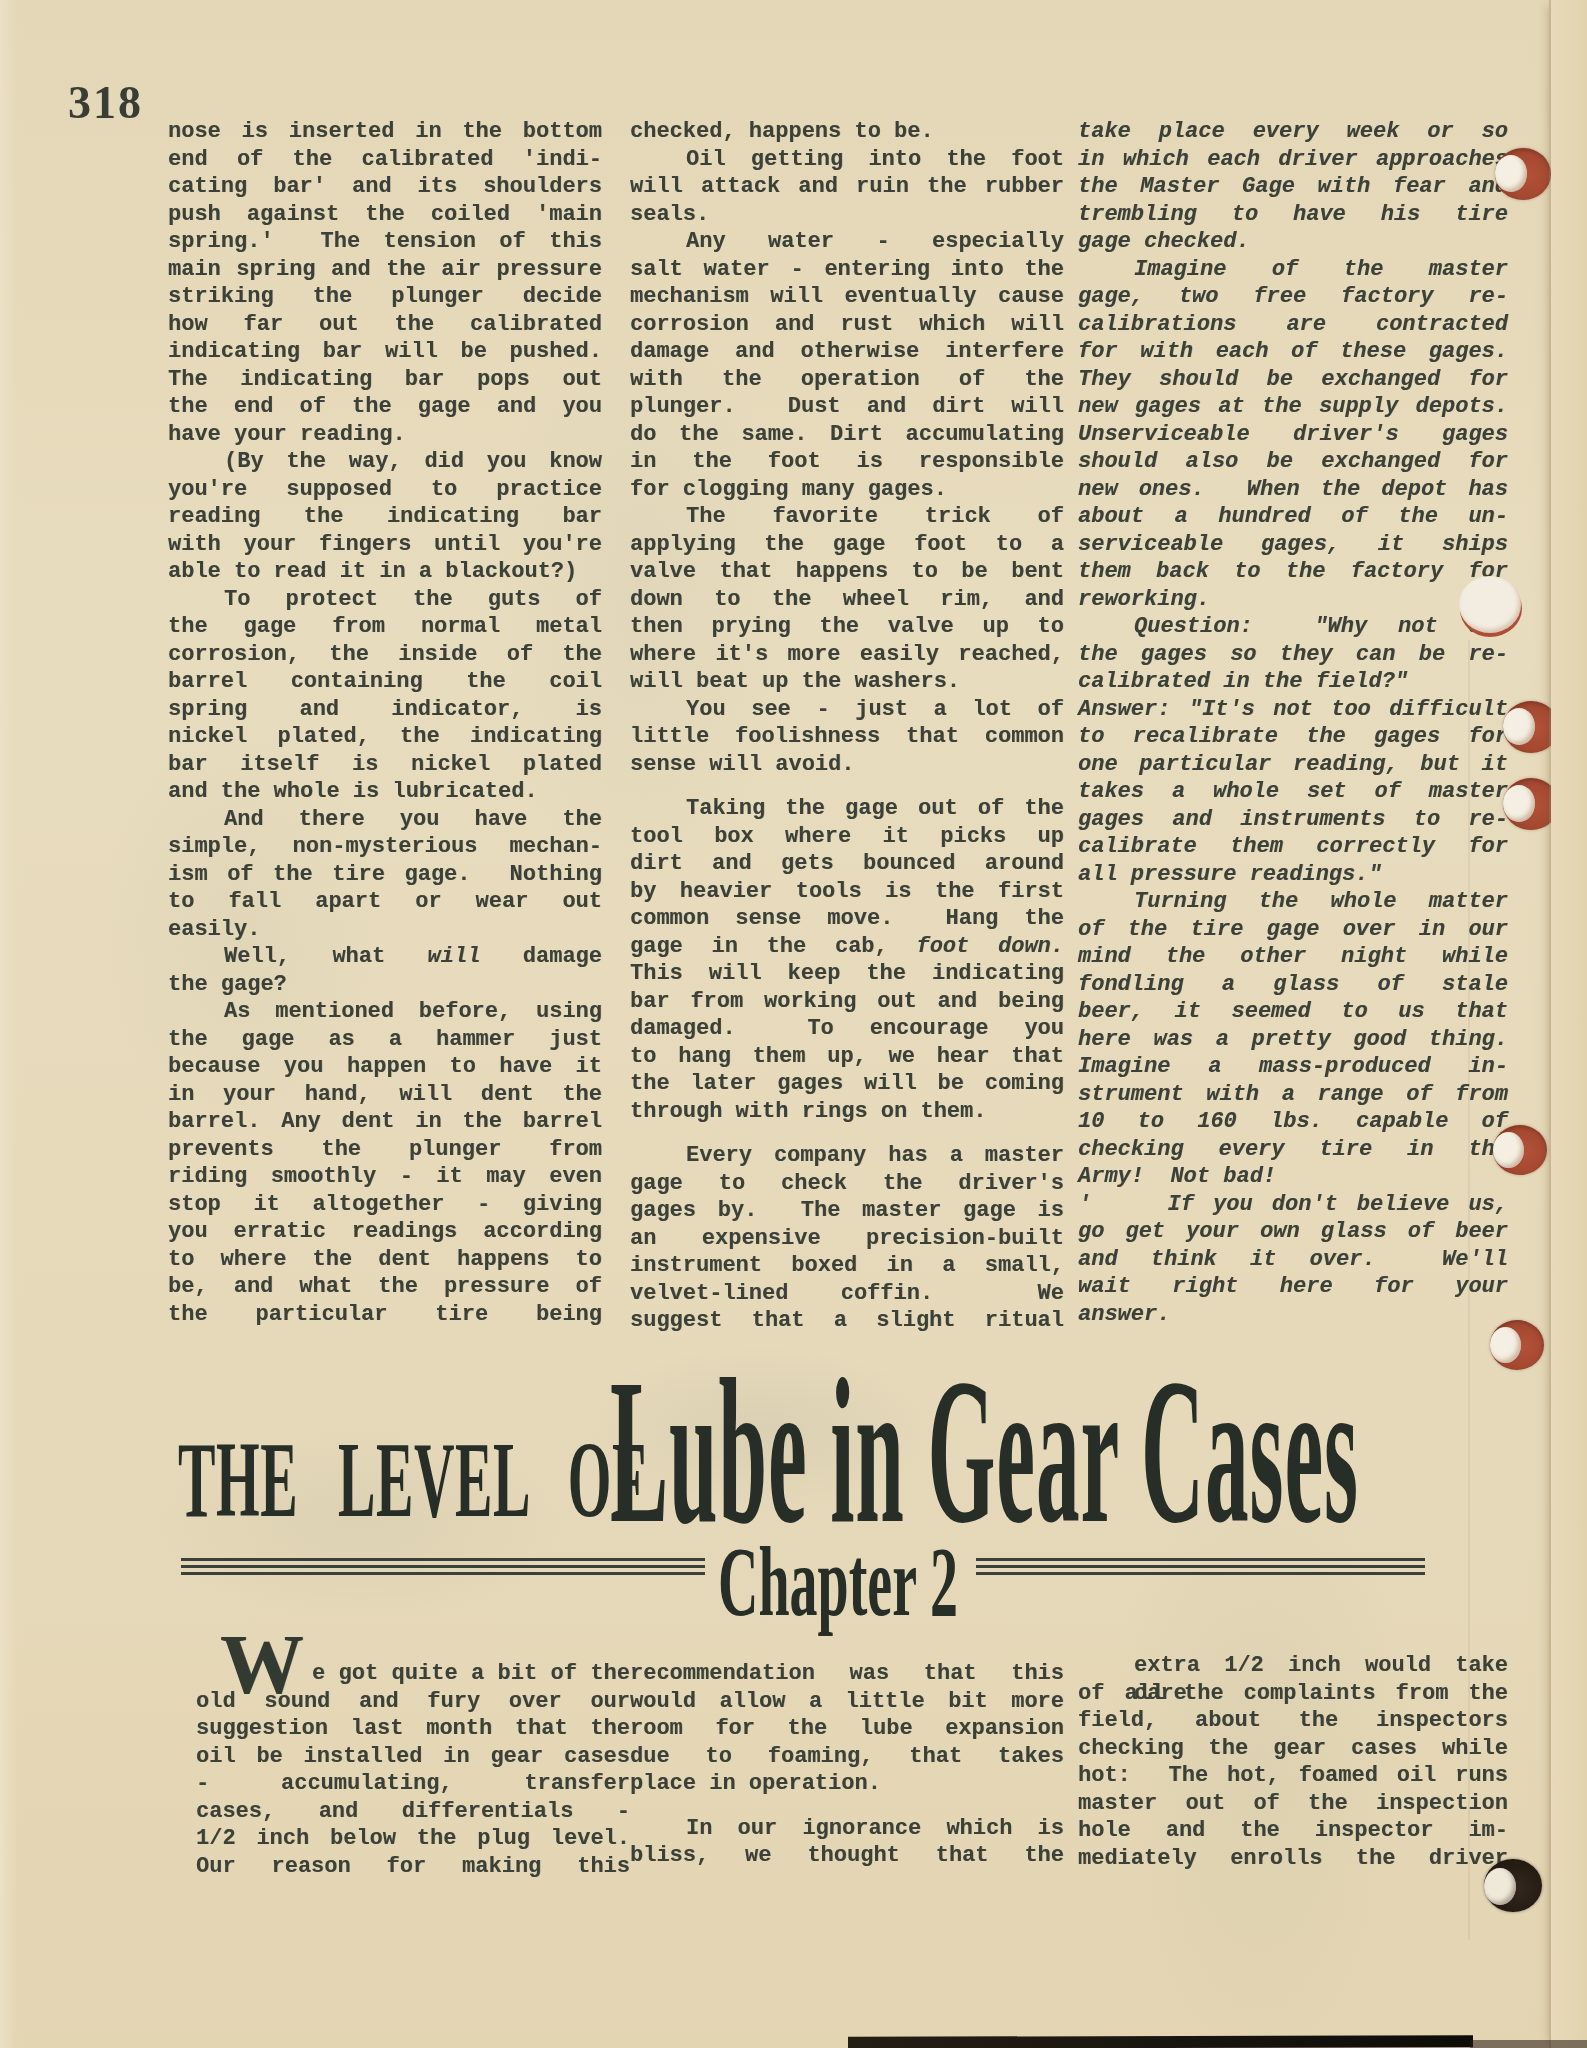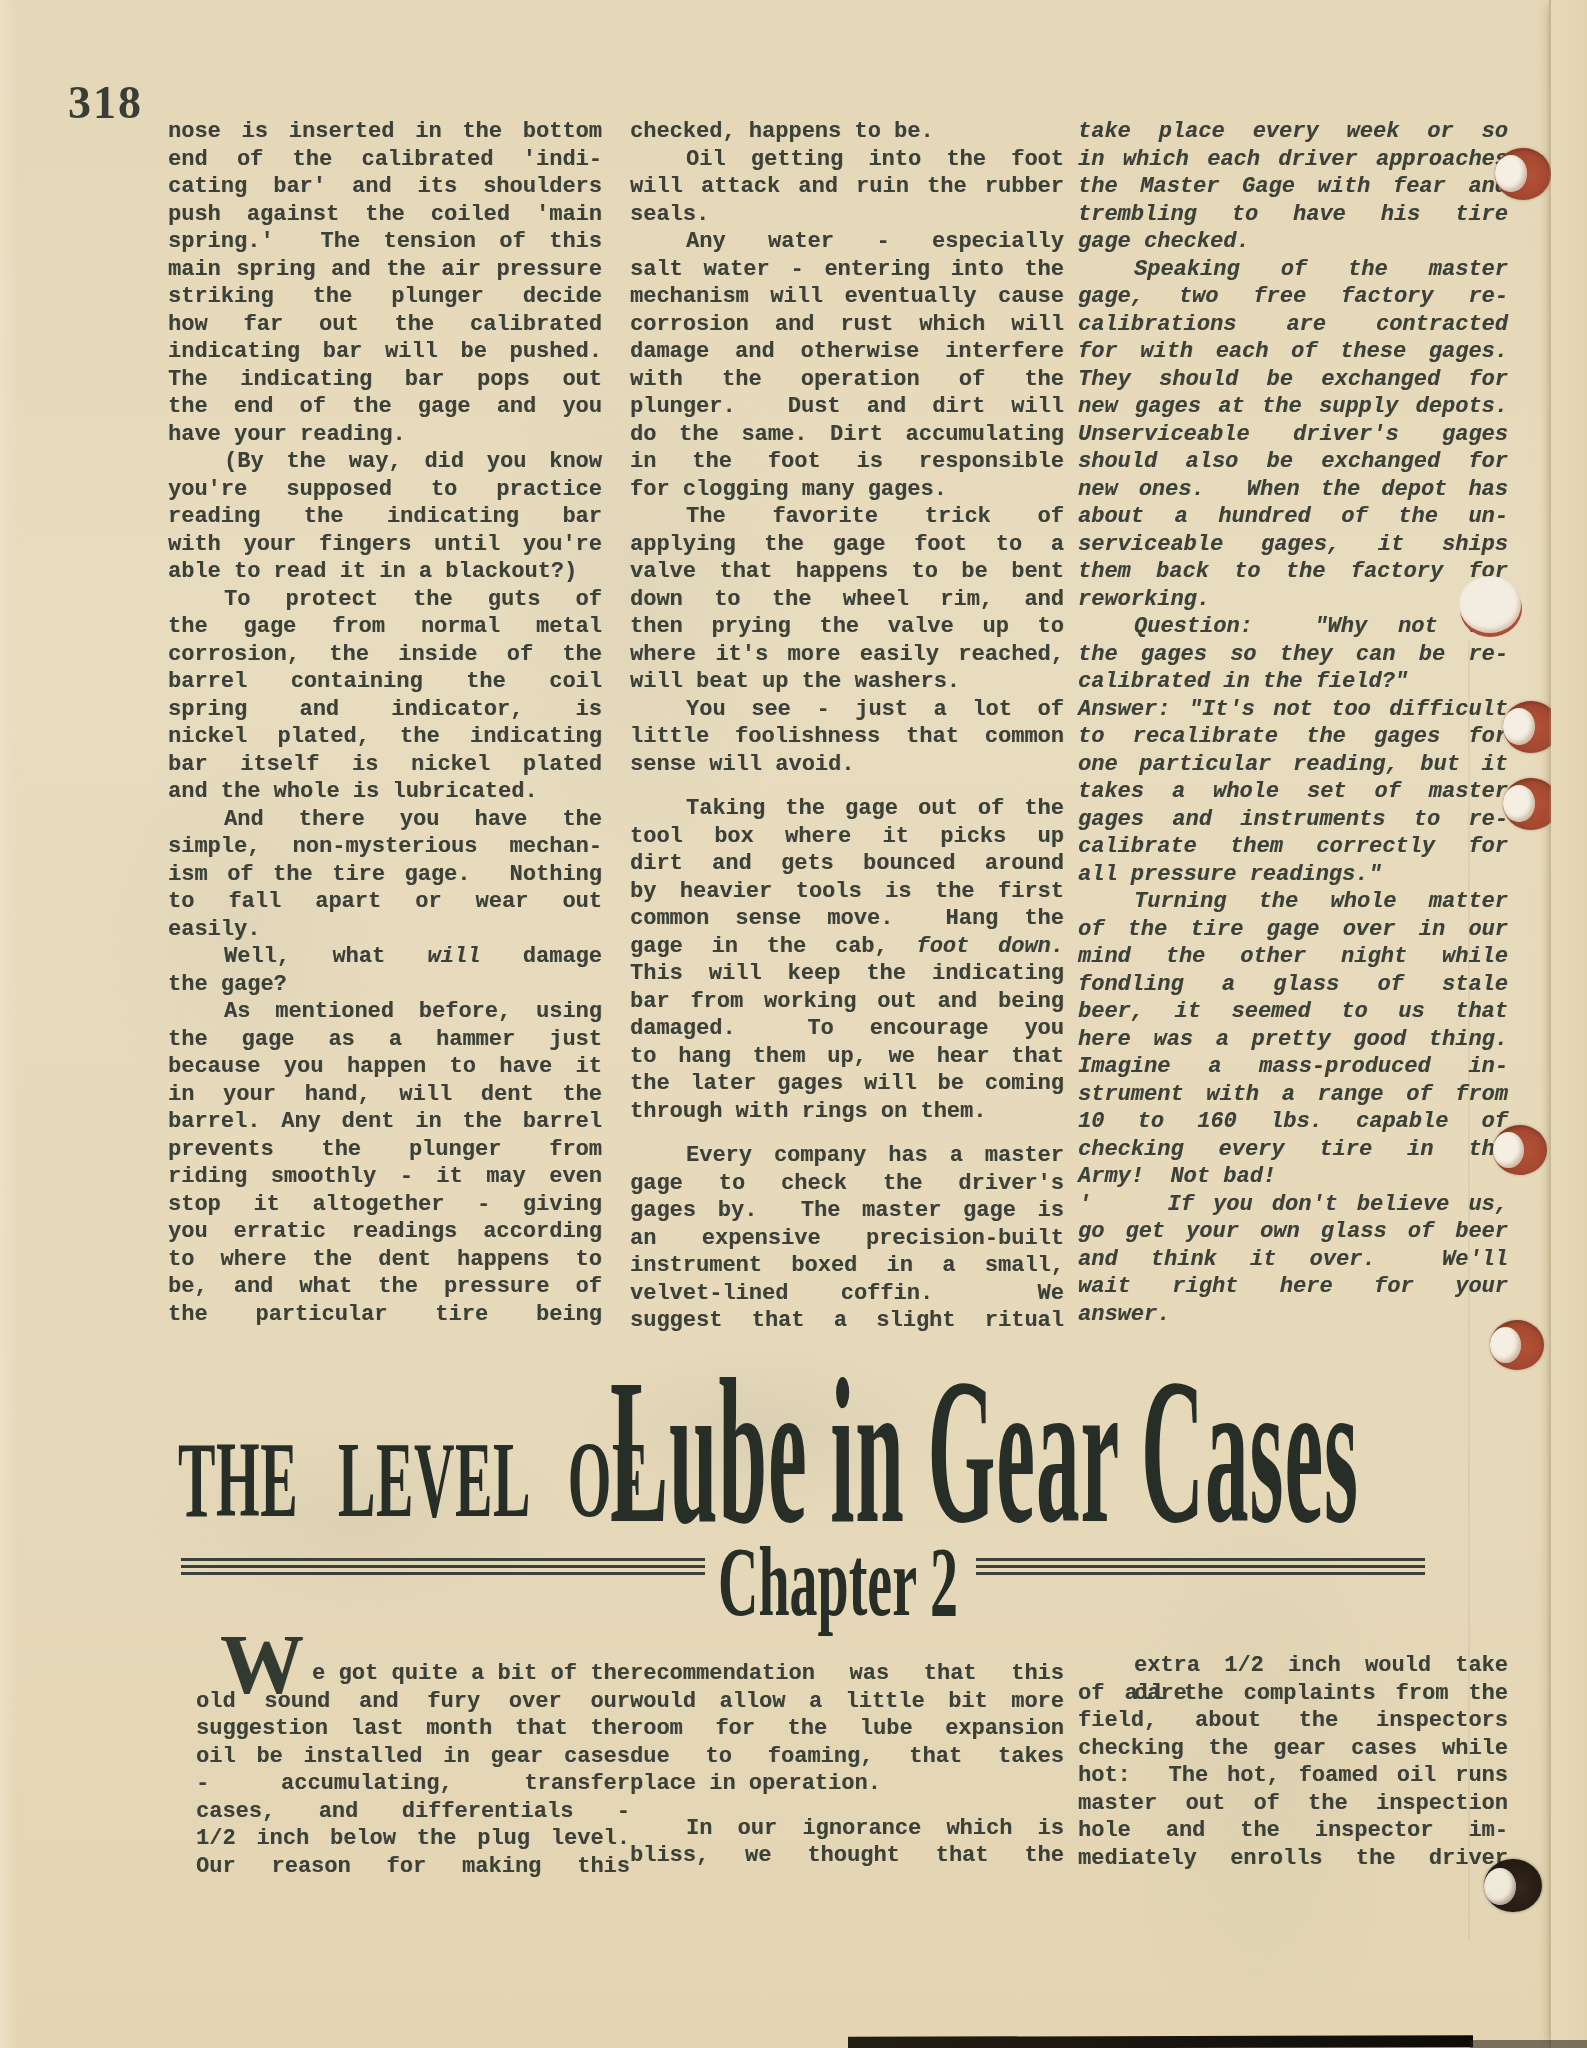--- a/index.html
+++ b/index.html
@@ -193,21 +193,21 @@
       <div class="ln j">to where the dent happens to</div>
       <div class="ln j">be, and what the pressure of</div>
       <div class="ln j">the particular tire being</div>
     </div>
   <div class="col tcol3">
       <div class="ln j">take place every week or so</div>
       <div class="ln j">in which each driver approaches</div>
       <div class="ln j">the Master Gage with fear and</div>
       <div class="ln j">trembling to have his tire</div>
       <div class="ln">gage checked.</div>
-      <div class="ln j ind">Speaking of the master</div>
+      <div class="ln j ind">Imagine of the master</div>
       <div class="ln j">gage, two free factory re-</div>
       <div class="ln j">calibrations are contracted</div>
       <div class="ln j">for with each of these gages.</div>
       <div class="ln j">They should be exchanged for</div>
       <div class="ln j">new gages at the supply depots.</div>
       <div class="ln j">Unserviceable driver's gages</div>
       <div class="ln j">should also be exchanged for</div>
       <div class="ln j">new ones.&nbsp; When the depot has</div>
       <div class="ln j">about a hundred of the un-</div>
       <div class="ln j">serviceable gages, it ships</div>

